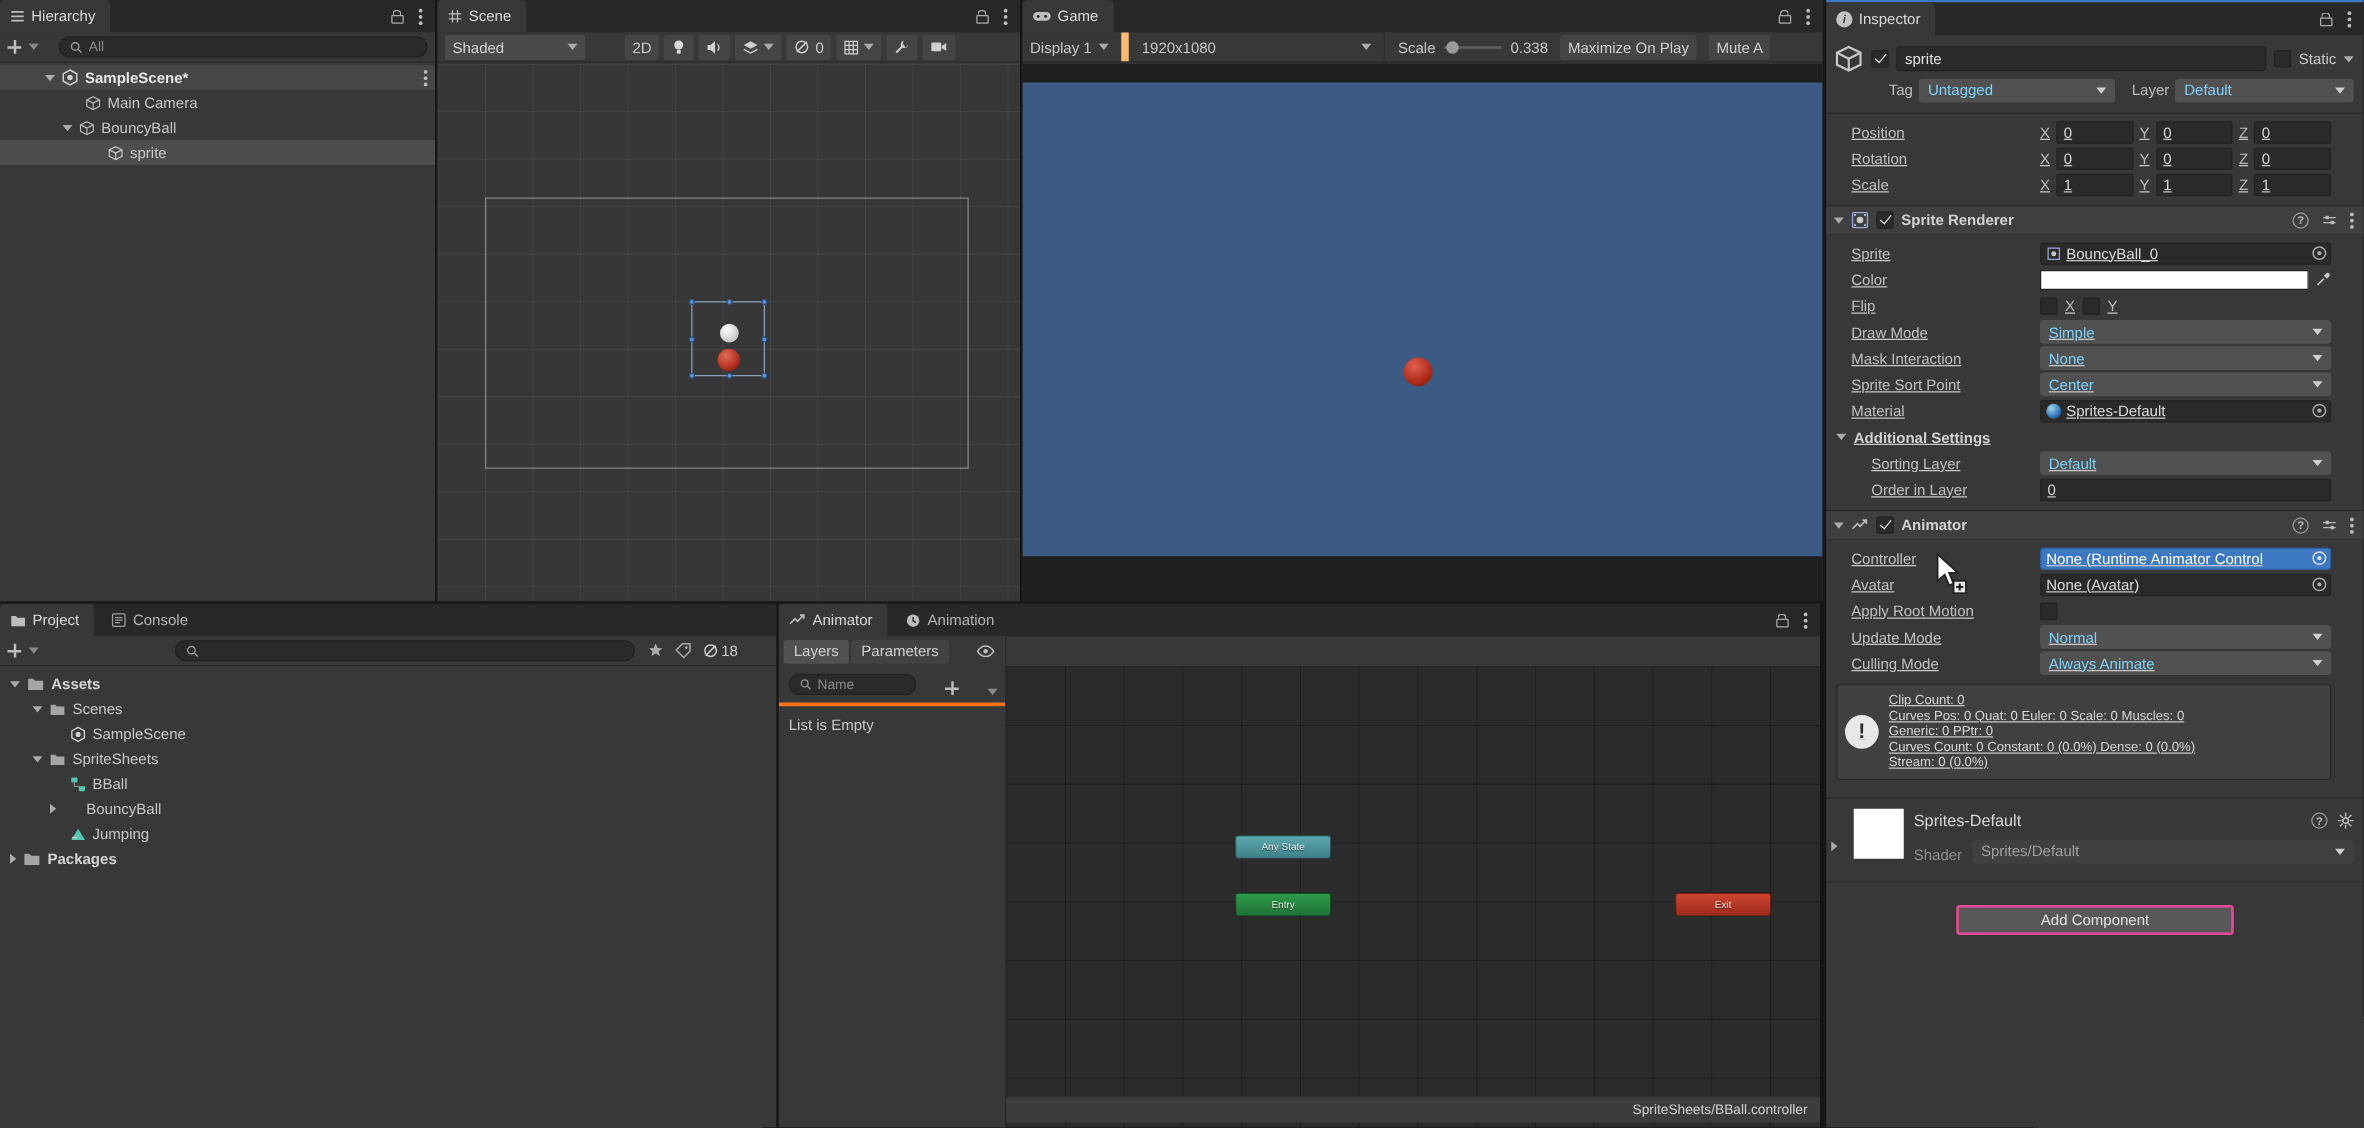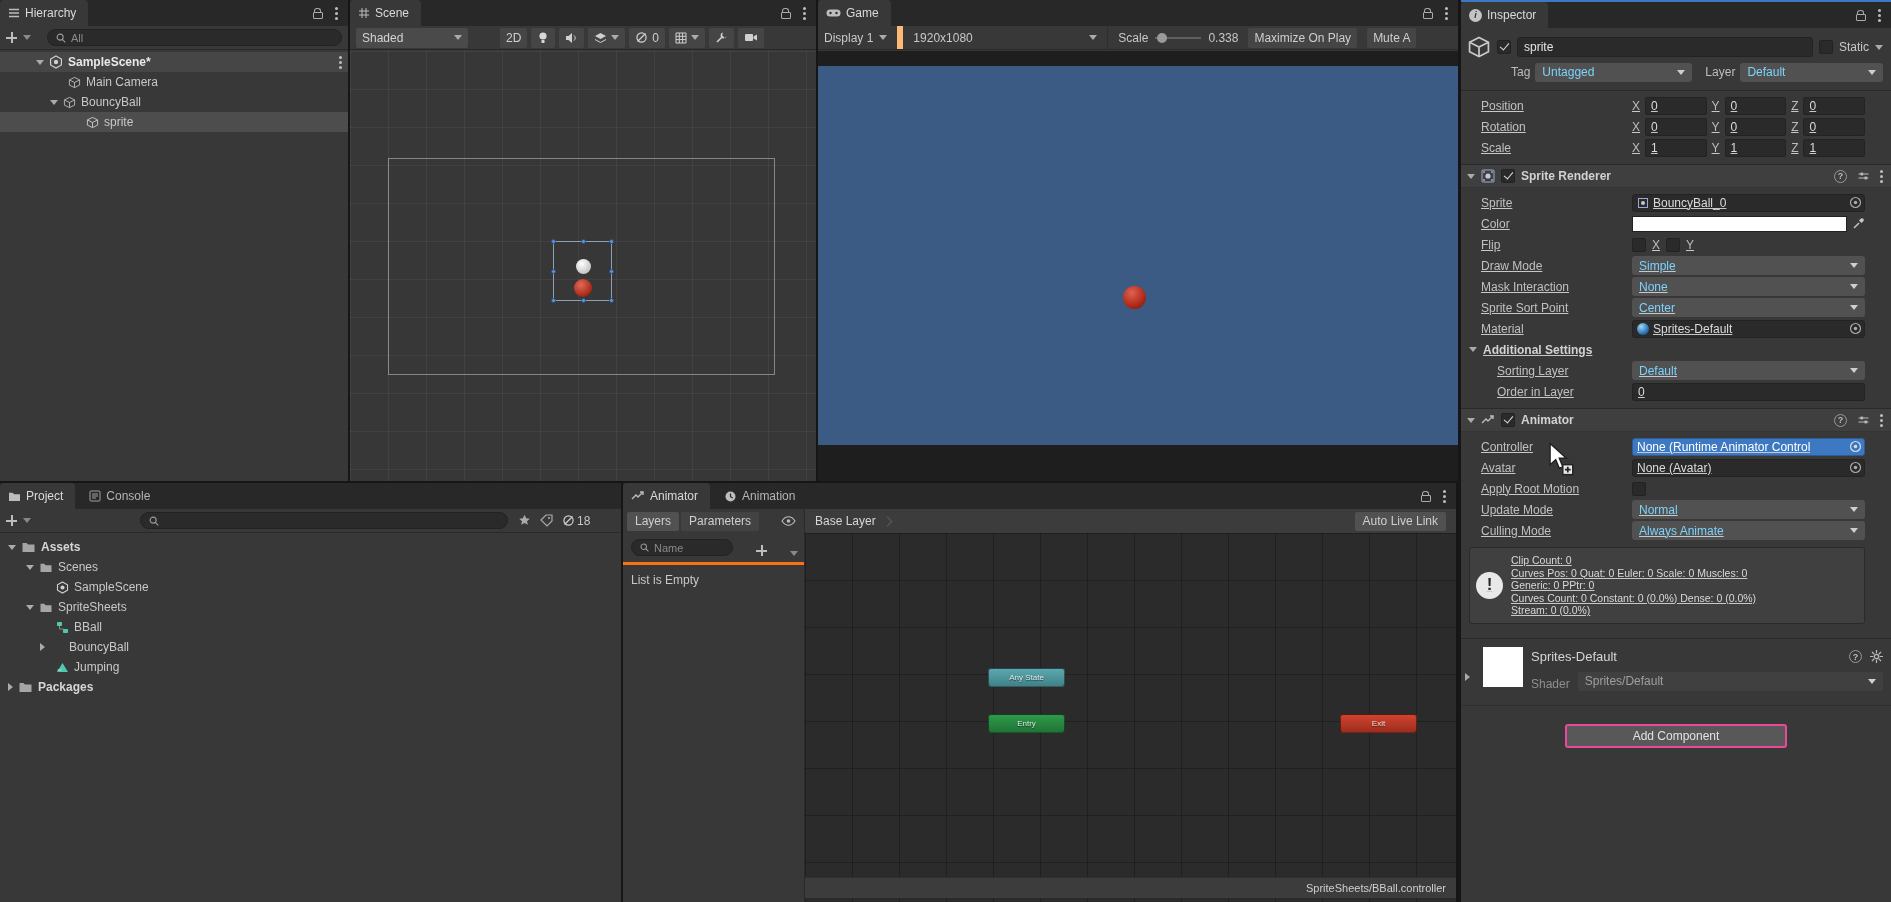--- a/index.html
+++ b/index.html
@@ -436,27 +436,20 @@
           <span>Layers</span>
         </div>
       <div class="chipbtn off">
           <span>Parameters</span>
         </div>
       <svg class="ic" style="margin-left:auto; margin-right:4px;" width="15" height="10" viewBox="0 0 15 10">
           <path d="M1 5c2-3 4.5-4.2 6.5-4.2S12 2 14 5c-2 3-4.5 4.2-6.5 4.2S3 8 1 5Z" fill="none" stroke="#bdbdbd" stroke-width="1.1"></path>
           <circle cx="7.5" cy="5" r="1.8" fill="#bdbdbd"></circle>
         </svg>
     </div>
-    <div class="strip2-right">
-      <span style="color:#d6d6d6;">Base Layer</span>
-      <span class="chev"></span>
-      <div class="chipbtn on" style="margin-left:auto;">
-          <span>Auto Live Link</span>
-        </div>
-    </div>
   </div>
 
   <div class="leftlist">
     <div style="display:flex; align-items:flex-end; gap:23px; padding:6px 6px 6px 8px; border-bottom:3px solid #f97316;">
       <div class="search" style="flex:1;">
         <svg class="ic" width="11" height="11" viewBox="0 0 14 14">
             <circle cx="6" cy="6" r="3.5" fill="none" stroke="#999" stroke-width="1.3"></circle>
             <path d="M8.8 8.8 12 12" stroke="#999" stroke-width="1.3"></path>
           </svg>
         <input placeholder="Name" style="">

